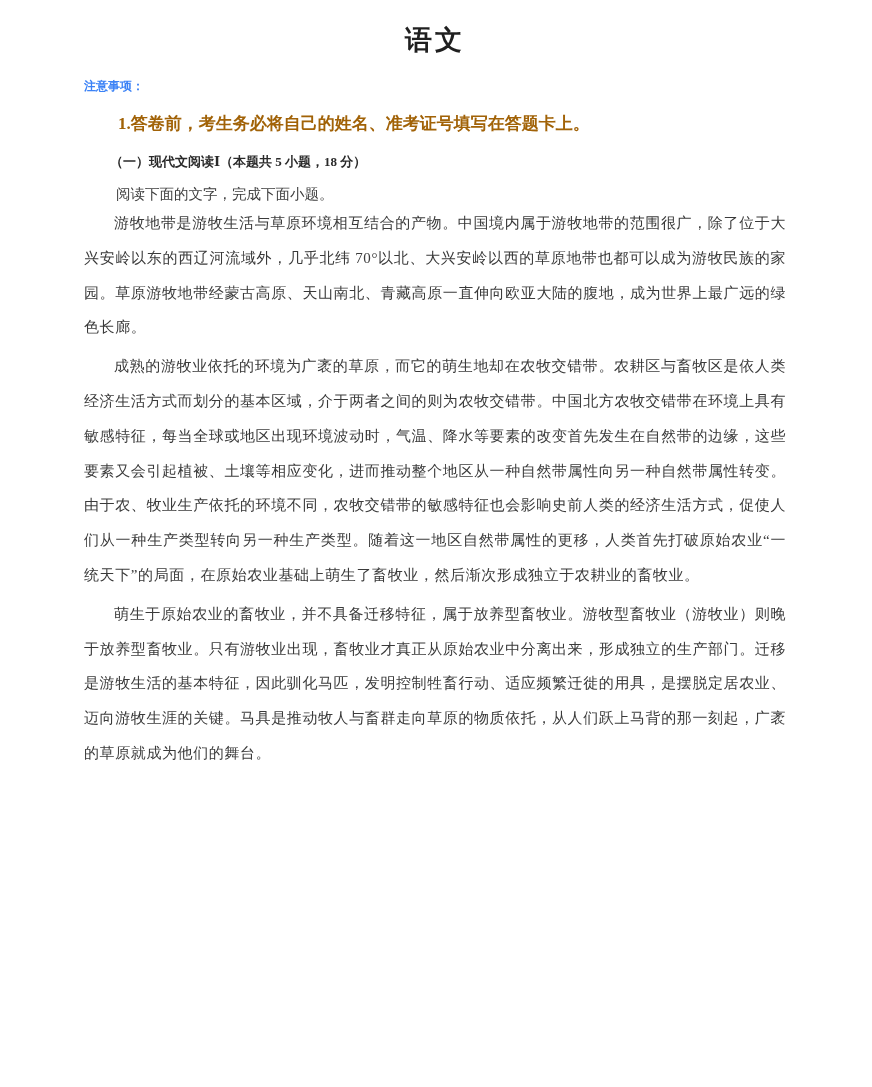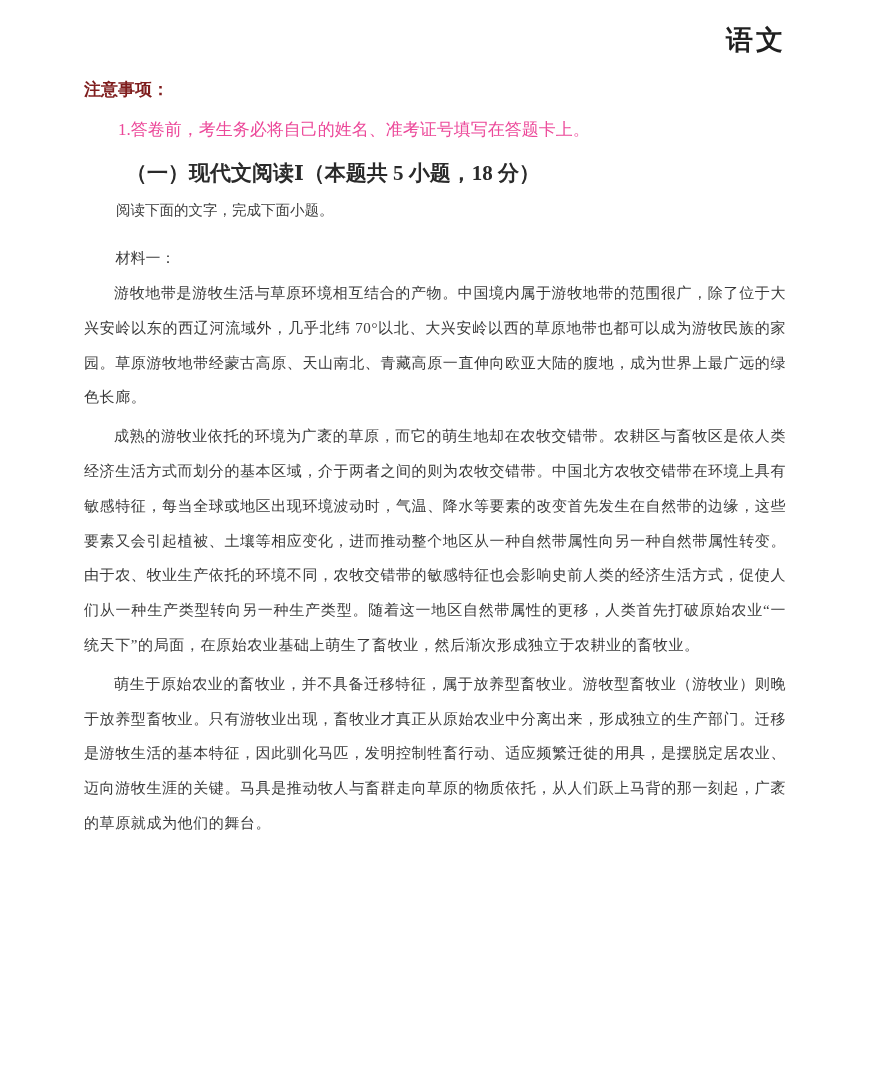--- a/index.html
+++ b/index.html
@@ -13,56 +13,56 @@
     min-height: 1087px;
     box-sizing: border-box;
     margin: 0 auto;
     padding: 16px 86px 40px 84px;
     background: #ffffff;
     font-family: "Liberation Serif", "DejaVu Serif", serif;
     color: #3a3a3a;
   }
   .doc-title {
     margin: 6px 0 20px 0;
-    text-align: right;
+    text-align: center;
     font-size: 27px;
     font-weight: bold;
     letter-spacing: 3px;
     color: #1f1f1f;
   }
   .notice-heading {
     margin: 0 0 12px 0;
-    font-size: 17px;
+    font-size: 12px;
     font-weight: bold;
-    color: #7f1d1d;
+    color: #3b82f6;
   }
   .notice-item {
     margin: 0 0 12px 0;
     font-size: 17px;
-    font-weight: normal;
+    font-weight: bold;
     line-height: 2.0;
     text-indent: 2em;
     text-align: justify;
-    color: #ec4899;
+    color: #a16207;
   }
   .section-heading {
     margin: 16px 0 12px 0;
     font-size: 17px;
     font-weight: bold;
     color: #2a2a2a;
   }
   .sub-heading {
     margin: 0 0 14px 0;
-    font-size: 21px;
+    font-size: 13px;
     font-weight: bold;
     text-indent: 2em;
     color: #2a2a2a;
   }
   .instruction {
-    margin: 0 0 29px 0;
+    margin: 0 0 2px 0;
     font-size: 14.5px;
     text-indent: 2.2em;
     color: #3d3d3d;
   }
   .material-label {
     margin: 0 0 8px 0;
     font-size: 15px;
     text-indent: 2.1em;
     color: #3a3a3a;
   }
@@ -87,21 +87,20 @@
 
   <p class="notice-item">1.答卷前，考生务必将自己的姓名、准考证号填写在答题卡上。</p>
 
 
 
 
   <div class="sub-heading">（一）现代文阅读Ⅰ（本题共 5 小题，18 分）</div>
 
   <p class="instruction">阅读下面的文字，完成下面小题。</p>
 
-  <p class="material-label">材料一：</p>
 
   <p class="body-para">游牧地带是游牧生活与草原环境相互结合的产物。中国境内属于游牧地带的范围很广，除了位于大兴安岭以东的西辽河流域外，几乎北纬 70°以北、大兴安岭以西的草原地带也都可以成为游牧民族的家园。草原游牧地带经蒙古高原、天山南北、青藏高原一直伸向欧亚大陆的腹地，成为世界上最广远的绿色长廊。</p>
 
 
   <p class="body-para">成熟的游牧业依托的环境为广袤的草原，而它的萌生地却在农牧交错带。农耕区与畜牧区是依人类经济生活方式而划分的基本区域，介于两者之间的则为农牧交错带。中国北方农牧交错带在环境上具有敏感特征，每当全球或地区出现环境波动时，气温、降水等要素的改变首先发生在自然带的边缘，这些要素又会引起植被、土壤等相应变化，进而推动整个地区从一种自然带属性向另一种自然带属性转变。由于农、牧业生产依托的环境不同，农牧交错带的敏感特征也会影响史前人类的经济生活方式，促使人们从一种生产类型转向另一种生产类型。随着这一地区自然带属性的更移，人类首先打破原始农业“一统天下”的局面，在原始农业基础上萌生了畜牧业，然后渐次形成独立于农耕业的畜牧业。</p>
 
   <p class="body-para">萌生于原始农业的畜牧业，并不具备迁移特征，属于放养型畜牧业。游牧型畜牧业（游牧业）则晚于放养型畜牧业。只有游牧业出现，畜牧业才真正从原始农业中分离出来，形成独立的生产部门。迁移是游牧生活的基本特征，因此驯化马匹，发明控制牲畜行动、适应频繁迁徙的用具，是摆脱定居农业、迈向游牧生涯的关键。马具是推动牧人与畜群走向草原的物质依托，从人们跃上马背的那一刻起，广袤的草原就成为他们的舞台。</p>
 
 </div>
 

